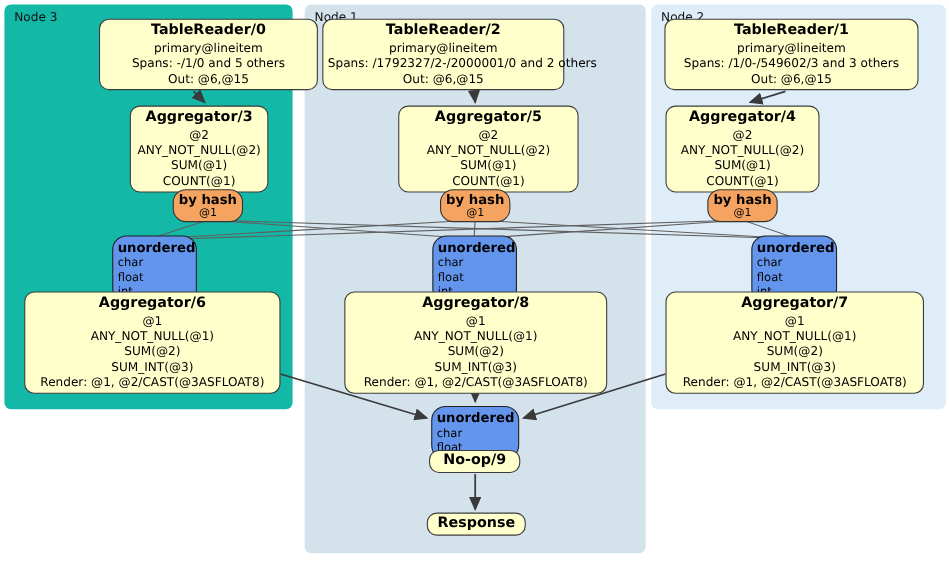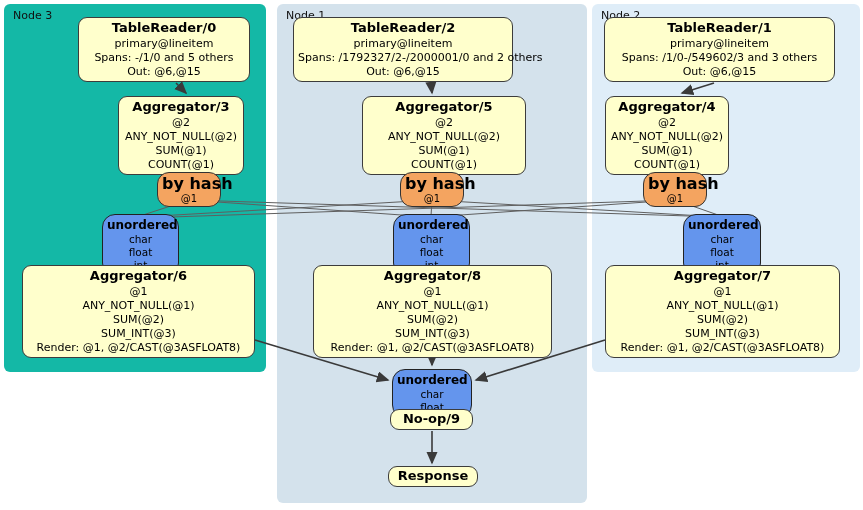--- a/index.html
+++ b/index.html
@@ -12,25 +12,25 @@
 
   .pbox { position:absolute; z-index:2; background:var(--processor-bg,#ffffcc);
           border:1px solid #3c3c3c; border-radius:9px; text-align:center;
           padding:2px 4px; box-sizing:border-box; }
   .ptitle { font-weight:bold; font-size:13px; line-height:1.3; white-space:nowrap; }
   .pline  { font-size:11px; line-height:1.27; white-space:nowrap; }
 
   .router { position:absolute; z-index:3; background:var(--router-bg,#f4a460);
             border:1px solid #333; border-radius:12px; text-align:center;
             padding:1px 4px; box-sizing:border-box; }
-  .rtitle { font-weight:bold; font-size:16px; line-height:1.2; white-space:nowrap; }
+  .rtitle { font-weight:bold; font-size:12px; line-height:1.2; white-space:nowrap; }
   .rline  { font-size:10px; line-height:1.2; }
 
   .sync { position:absolute; z-index:2; background:var(--sync-bg,#6495ed);
-          border:1px solid #222; border-radius:13px; text-align:center;
+          border:1px solid #222; border-radius:13px; 
           padding:3px 4px; box-sizing:border-box; }
   .stitle { font-weight:bold; font-size:12px; line-height:1.25; white-space:nowrap; }
   .sline  { font-size:10.5px; line-height:1.25; }
 
   .small { padding:1px 6px; }
 </style>
 </head>
 <body>
 
 <div id="canvas">
@@ -68,21 +68,21 @@
       <line x1="176" y1="83" x2="186" y2="93" marker-end="url(#ah)"></line>
       <line x1="431" y1="83" x2="432" y2="93" marker-end="url(#ah)"></line>
       <line x1="714" y1="83" x2="682" y2="93" marker-end="url(#ah)"></line>
       <line x1="255" y1="340" x2="388" y2="380" marker-end="url(#ah)"></line>
       <line x1="432" y1="353" x2="432" y2="365" marker-end="url(#ah)"></line>
       <line x1="605" y1="340" x2="476" y2="380" marker-end="url(#ah)"></line>
       <line x1="432" y1="431" x2="432" y2="463" marker-end="url(#ah)"></line>
     </g>
   </svg>
 
-  <div class="pbox" style="left:78px;top:17px;width:172px">
+  <div class="pbox" style="left:90px;top:17px;width:199px">
     <div class="ptitle">TableReader/0</div>
     <div class="pline">primary@lineitem</div>
     <div class="pline">Spans: -/1/0 and 5 others</div>
     <div class="pline">Out: @6,@15</div>
   </div>
   <div class="pbox" style="left:293px;top:17px;width:220px">
     <div class="ptitle">TableReader/2</div>
     <div class="pline">primary@lineitem</div>
     <div class="pline">Spans: /1792327/2-/2000001/0 and 2 others</div>
     <div class="pline">Out: @6,@15</div>
@@ -101,21 +101,21 @@
     <div class="pline">SUM(@1)</div>
     <div class="pline">COUNT(@1)</div>
   </div>
   <div class="pbox" style="left:362px;top:96px;width:164px">
     <div class="ptitle">Aggregator/5</div>
     <div class="pline">@2</div>
     <div class="pline">ANY_NOT_NULL(@2)</div>
     <div class="pline">SUM(@1)</div>
     <div class="pline">COUNT(@1)</div>
   </div>
-  <div class="pbox" style="left:605px;top:96px;width:124px">
+  <div class="pbox" style="left:605px;top:96px;width:140px">
     <div class="ptitle">Aggregator/4</div>
     <div class="pline">@2</div>
     <div class="pline">ANY_NOT_NULL(@2)</div>
     <div class="pline">SUM(@1)</div>
     <div class="pline">COUNT(@1)</div>
   </div>
 
   <div class="router" style="left:157px;top:172px;width:64px">
     <div class="rtitle">by hash</div>
     <div class="rline">@1</div>

